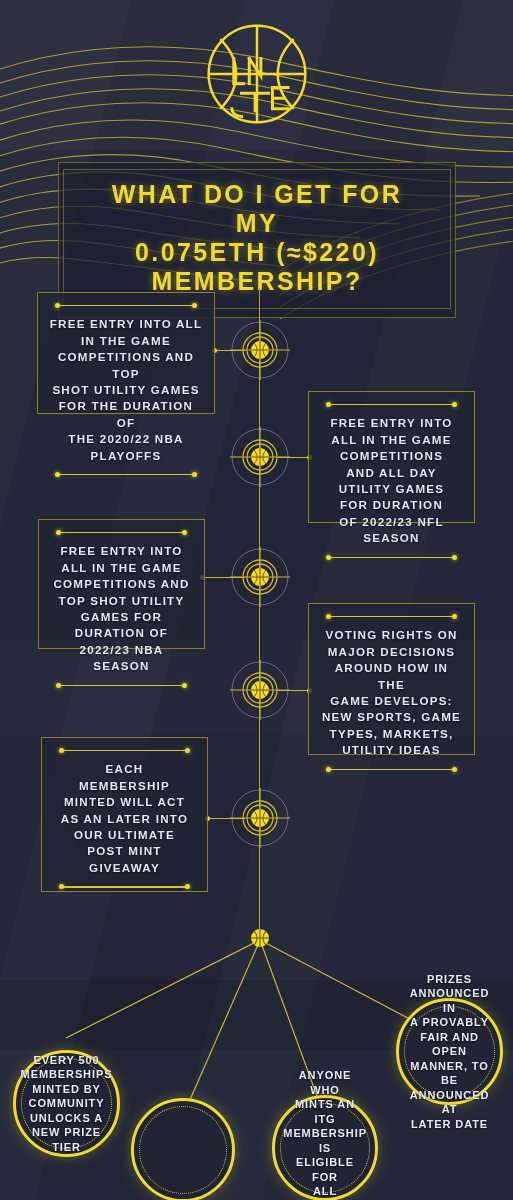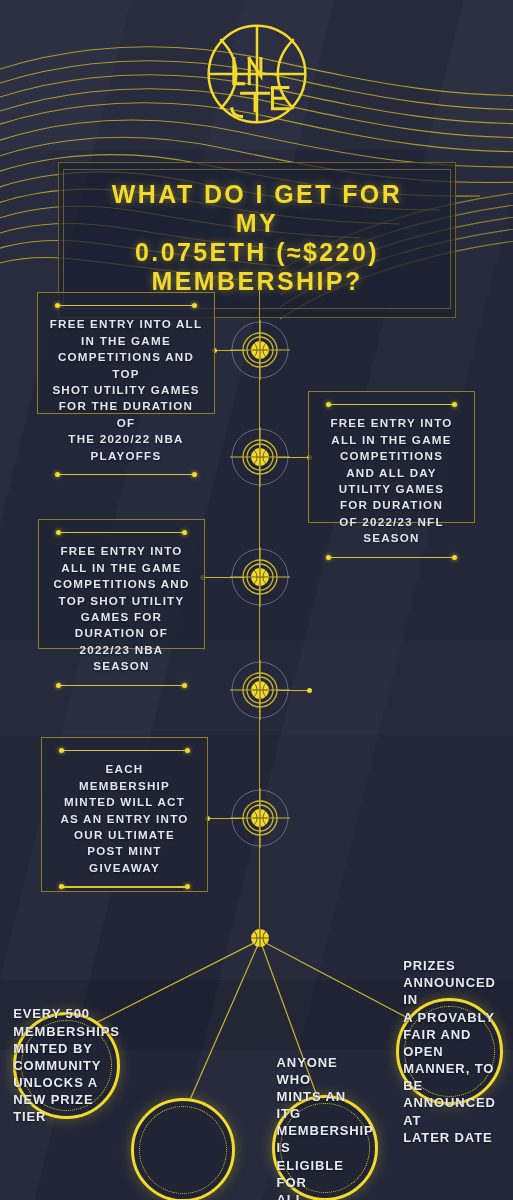--- a/index.html
+++ b/index.html
@@ -120,22 +120,22 @@
     box-shadow:0 0 14px rgba(242,217,44,.30);
     display:flex;align-items:center;justify-content:center;
     box-sizing:border-box;
   }
   .circ .dots{
     position:absolute;inset:5px;border-radius:50%;
     border:1.6px dotted #e8d433;opacity:.92;
   }
   .circ .ctxt{
     position:relative;
-    text-align:left;color:#e6eaf5;
-    font-size:13px;line-height:1.32;letter-spacing:.9px;font-weight:700;
+    text-align:center;color:#e6eaf5;
+    font-size:11px;line-height:1.32;letter-spacing:.9px;font-weight:700;
     white-space:pre-line;padding:0 9px;
     text-shadow:0 1px 2px rgba(0,0,0,.6);
   }
   svg{display:block;overflow:visible;}
 </style>
 </head>
 <body>
 
 <div id="page">
 
@@ -325,27 +325,38 @@
 ALL IN THE GAME
 COMPETITIONS AND
 TOP SHOT UTILITY
 GAMES FOR
 DURATION OF
 2022/23 NBA
 SEASON</div>
     <div class="rule"></div>
   </div>
 
+  <div class="ibox" style="left:308px;top:603px;width:167px;height:152px">
+    <div class="rule"></div>
+    <div class="txt">VOTING RIGHTS ON
+MAJOR DECISIONS
+AROUND HOW IN THE
+GAME DEVELOPS:
+NEW SPORTS, GAME
+TYPES, MARKETS,
+UTILITY IDEAS</div>
+    <div class="rule"></div>
+  </div>
 
   <div class="ibox" style="left:41px;top:737px;width:167px;height:155px">
     <div class="rule"></div>
     <div class="txt">EACH
 MEMBERSHIP
 MINTED WILL ACT
-AS AN ENTRY INTO
+AS AN LATER INTO
 OUR ULTIMATE
 POST MINT
 GIVEAWAY</div>
     <div class="rule"></div>
   </div>
 
   <svg class="bg-layer" viewBox="0 0 513 1200" preserveAspectRatio="none">
     <g stroke="#c9b52e" stroke-width="1.2" fill="none">
       <path d="M260,940 L66,1038"></path>
       <path d="M260,940 L182,1118"></path>
@@ -358,21 +369,21 @@
     <svg viewBox="0 0 22 22">
       <circle cx="11" cy="11" r="9" fill="#f2d92c"></circle>
       <g stroke="#6b5f10" stroke-width="1.1" fill="none">
         <path d="M11,2 L11,20 M2,11 L20,11"></path>
         <path d="M5,4 C9,8 9,14 5,18"></path>
         <path d="M17,4 C13,8 13,14 17,18"></path>
       </g>
     </svg>
   </div>
 
-  <div class="circ" style="left:13px;top:1012px;width:107px;height:107px">
+  <div class="circ" style="left:13px;top:1050px;width:107px;height:107px">
     <div class="dots"></div>
     <div class="ctxt">EVERY 500
 MEMBERSHIPS
 MINTED BY
 COMMUNITY
 UNLOCKS A
 NEW PRIZE
 TIER</div>
   </div>
 

